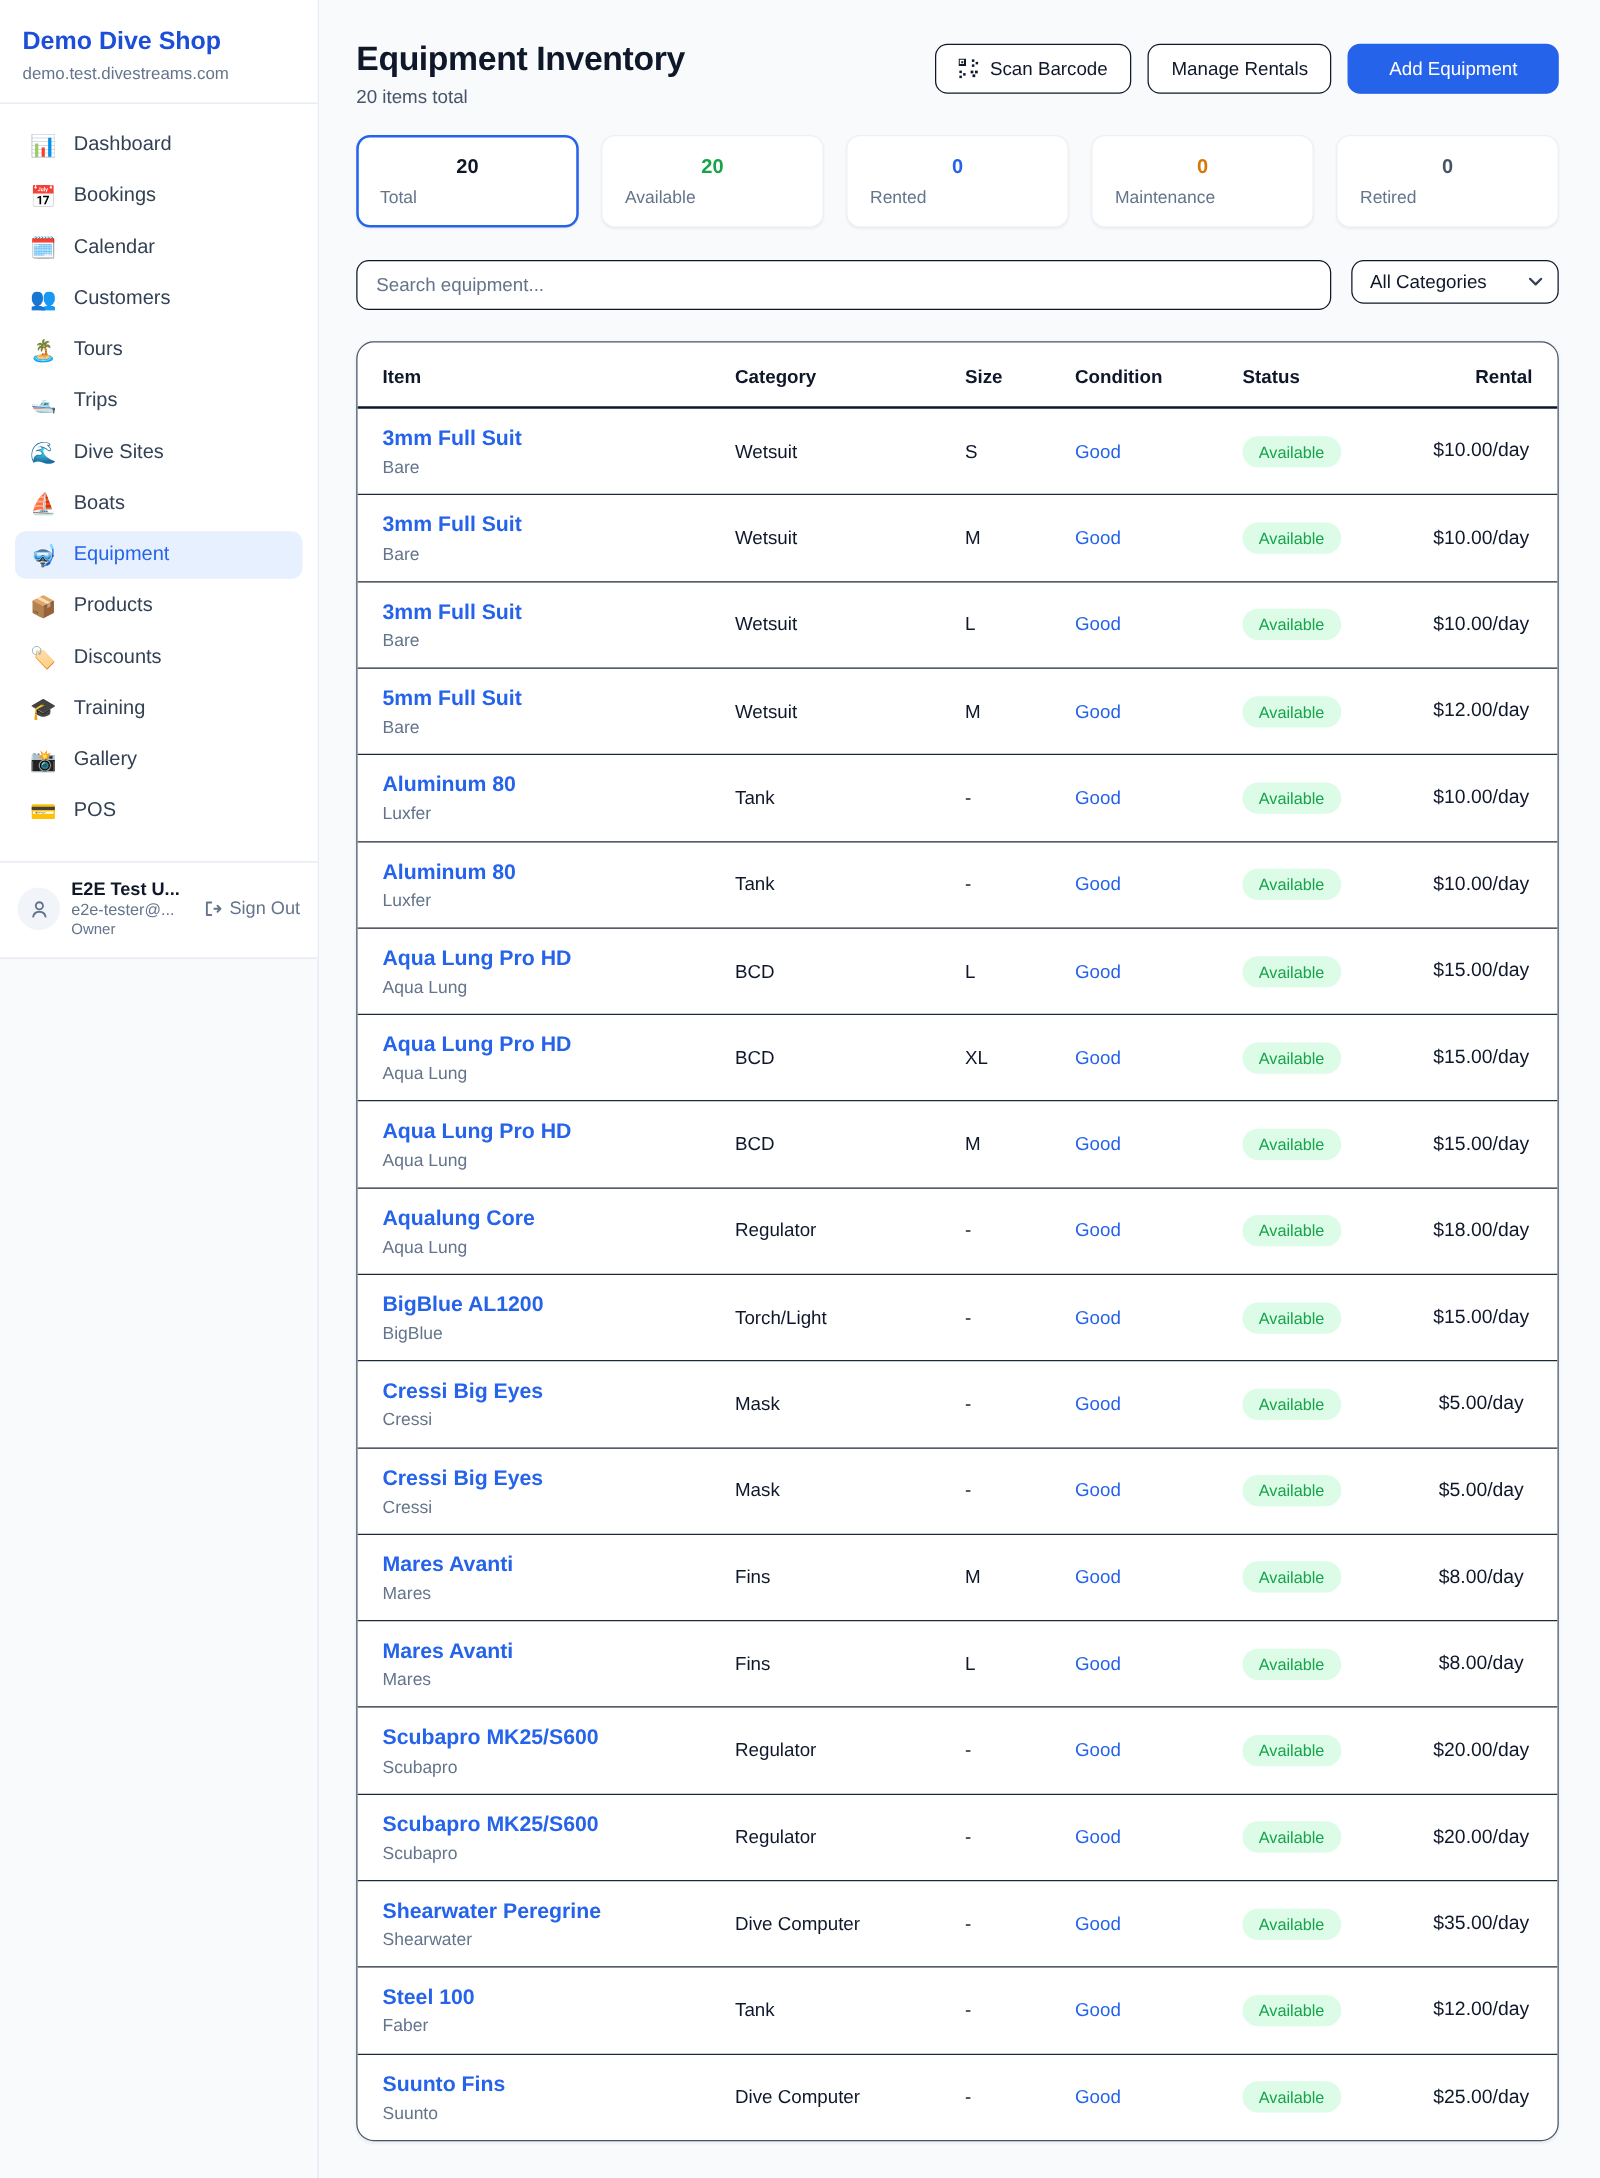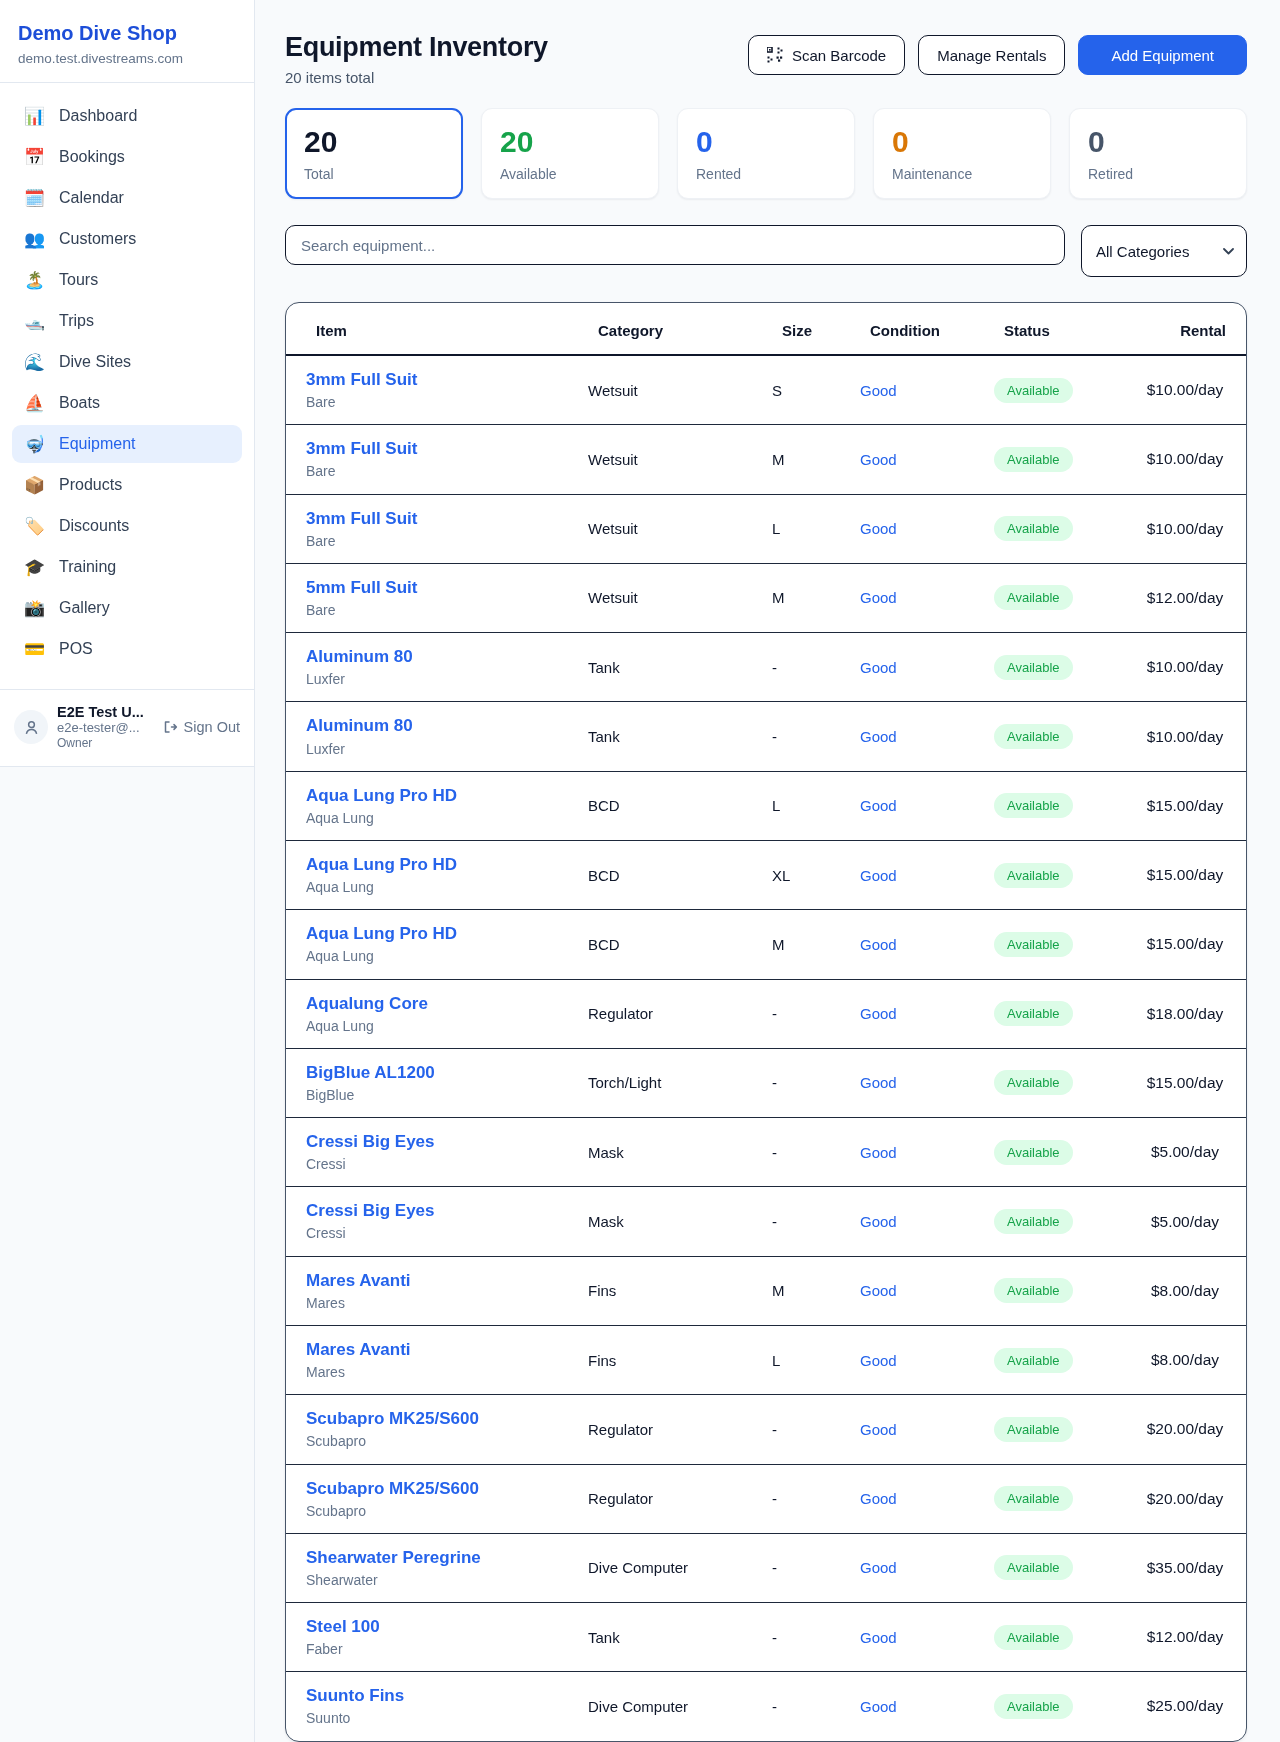--- a/index.html
+++ b/index.html
@@ -39,35 +39,35 @@
   .subtitle{font-size:15px;color:#475569;margin-top:6px;}
   .header-actions{display:flex;gap:13px;margin-top:3px;}
   .btn{height:40px;border-radius:10px;font-size:15px;display:flex;align-items:center;gap:9px;
     padding:0 18px;cursor:pointer;font-family:inherit;background:#fff;border:1.5px solid var(--ink);color:var(--ink);}
   .btn.primary{background:var(--accent);border-color:var(--accent);color:#fff;font-weight:500;padding:0 32px;}
   
   .stats{display:flex;gap:18px;margin-bottom:26px;}
   .stat-card{flex:1;background:#fff;border:1px solid #eef1f5;border-radius:11px;padding:15px 18px 16px;
     box-shadow:0 1px 2px rgba(15,23,42,.06);cursor:pointer;}
   .stat-card.active{border:2px solid var(--accent);padding:14px 17px 15px;}
-  .stat-value{font-size:30px;font-weight:bold;line-height:1.2;}
+  .stat-value{font-size:16px;font-weight:bold;line-height:1.2;text-align:center;}
   .stat-label{font-size:14px;color:var(--muted);margin-top:6px;}
   
   .filter-row{display:flex;gap:16px;margin-bottom:25px;}
   .search-input{flex:1;height:40px;border:1.5px solid var(--ink);border-radius:10px;padding:0 15px;
     font-size:15px;font-family:inherit;color:var(--ink);background:#fff;outline:none;}
   .search-input::placeholder{color:var(--muted);}
-  .select{width:166px;height:52px;border:1.5px solid var(--ink);border-radius:10px;background:#fff;
+  .select{width:166px;height:35px;border:1.5px solid var(--ink);border-radius:10px;background:#fff;
     display:flex;align-items:center;justify-content:space-between;padding:0 12px 0 14px;font-size:15px;cursor:pointer;}
   
   .table-card{background:#fff;border:1px solid #475569;border-radius:14px;overflow:hidden;
     box-shadow:0 1px 3px rgba(15,23,42,.08);}
   .grid-row{display:grid;grid-template-columns:278px 180px 84px 130px 146px 1fr;align-items:center;
     padding:0 20px;column-gap:4px;}
-  .thead{border-bottom:2px solid var(--ink);padding-left:10px;}
+  .thead{border-bottom:2px solid var(--ink);}
   .thead .grid-row{padding-top:19px;padding-bottom:15px;}
   .th{font-size:15px;font-weight:bold;color:var(--ink);}
   .th.right{text-align:right;}
   .trow{border-bottom:1px solid var(--line);}
   .trow:last-child{border-bottom:none;}
   .trow .grid-row{padding-top:13px;padding-bottom:13px;min-height:68px;}
   .item-link{color:var(--accent);font-size:17px;font-weight:600;text-decoration:none;cursor:pointer;line-height:1.3;}
   .item-brand{color:var(--muted);font-size:14px;margin-top:2px;line-height:1.3;}
   .cell{font-size:15px;color:var(--ink);}
   .cond-link{color:var(--accent);font-size:15px;text-decoration:none;cursor:pointer;}

